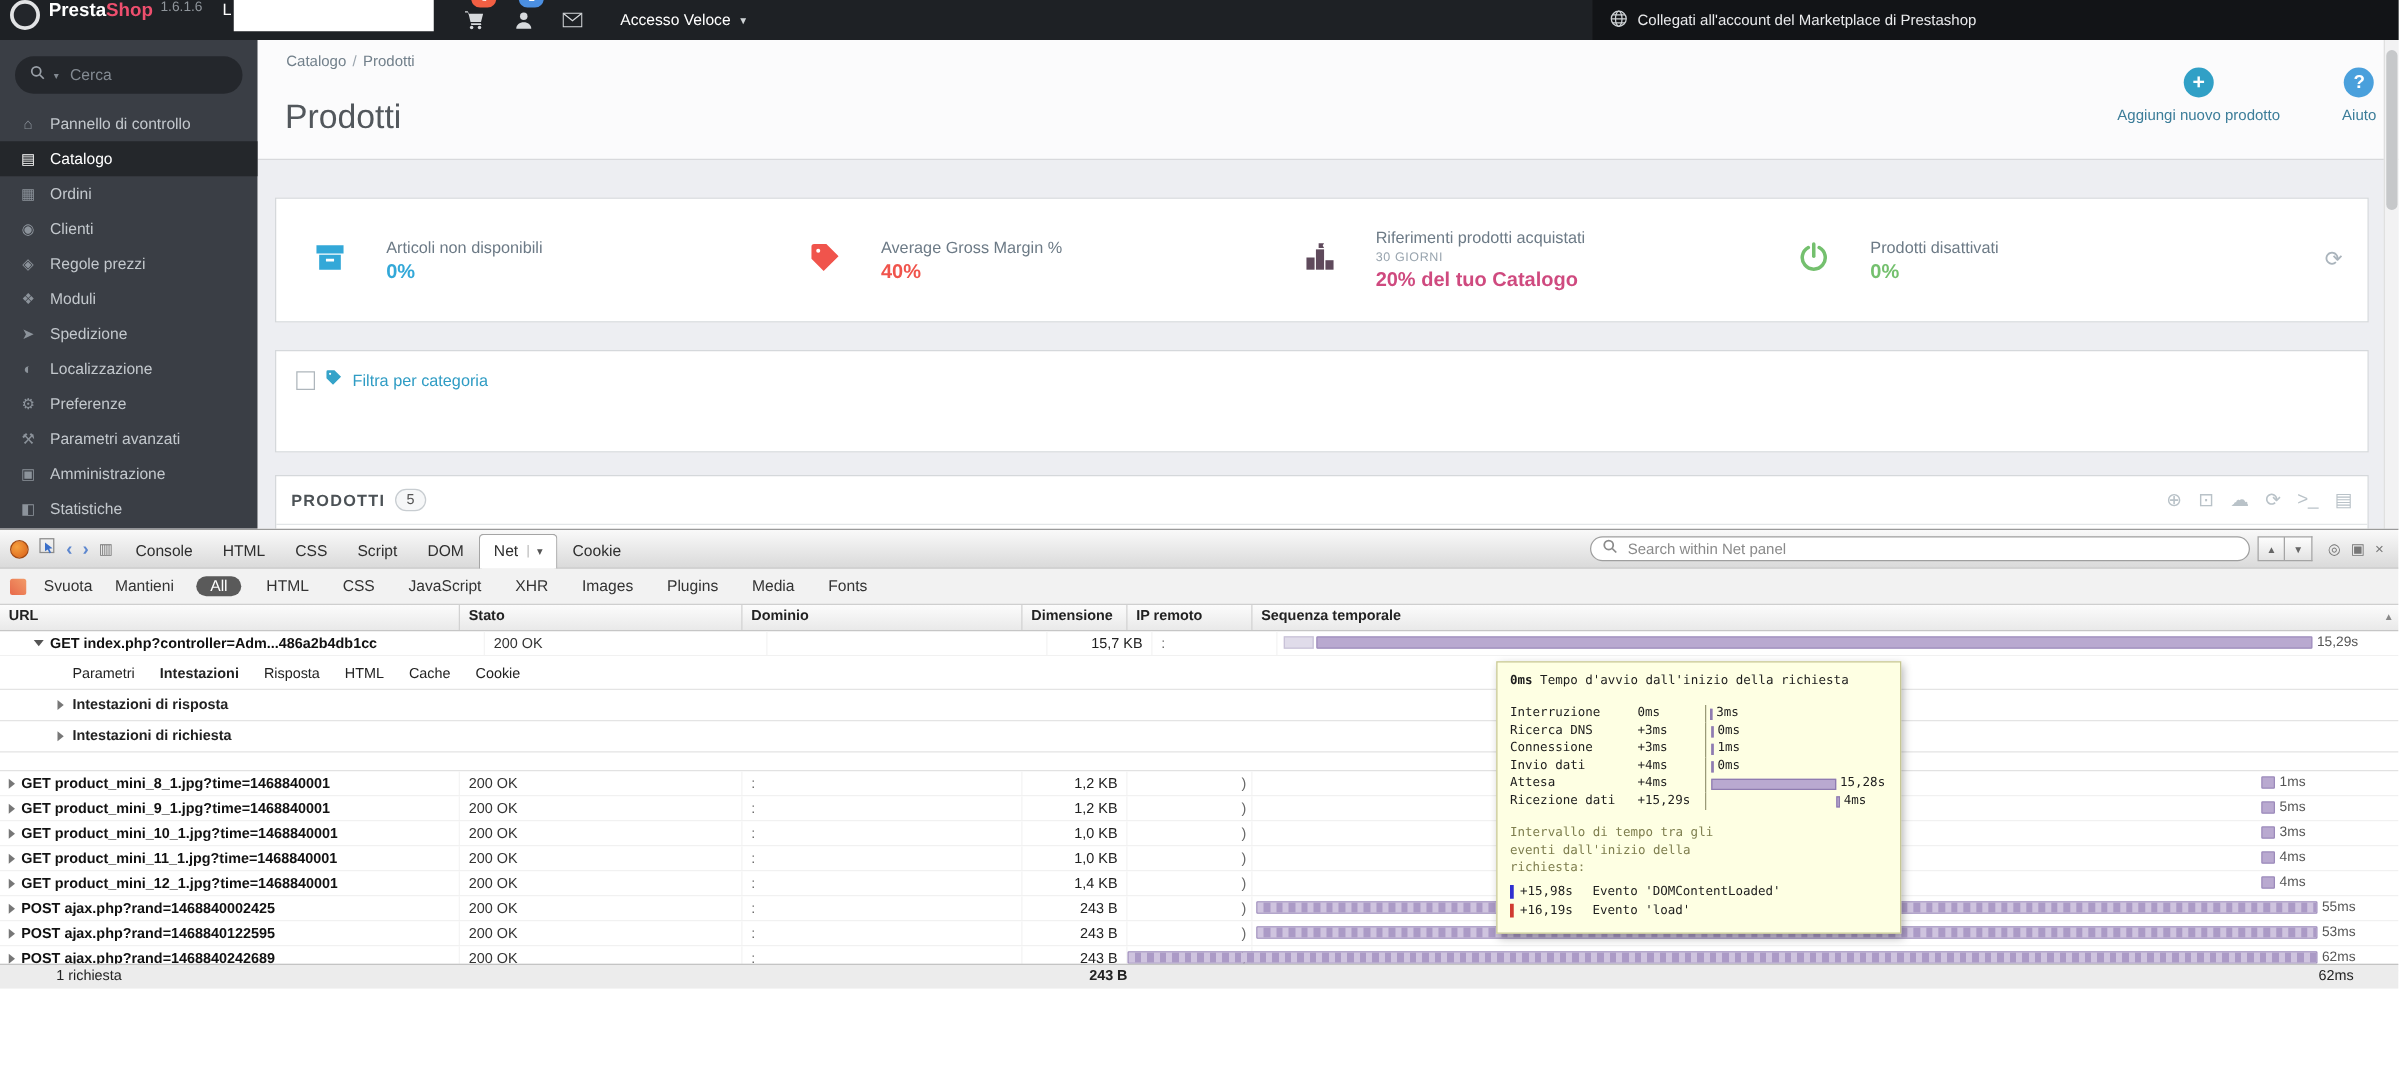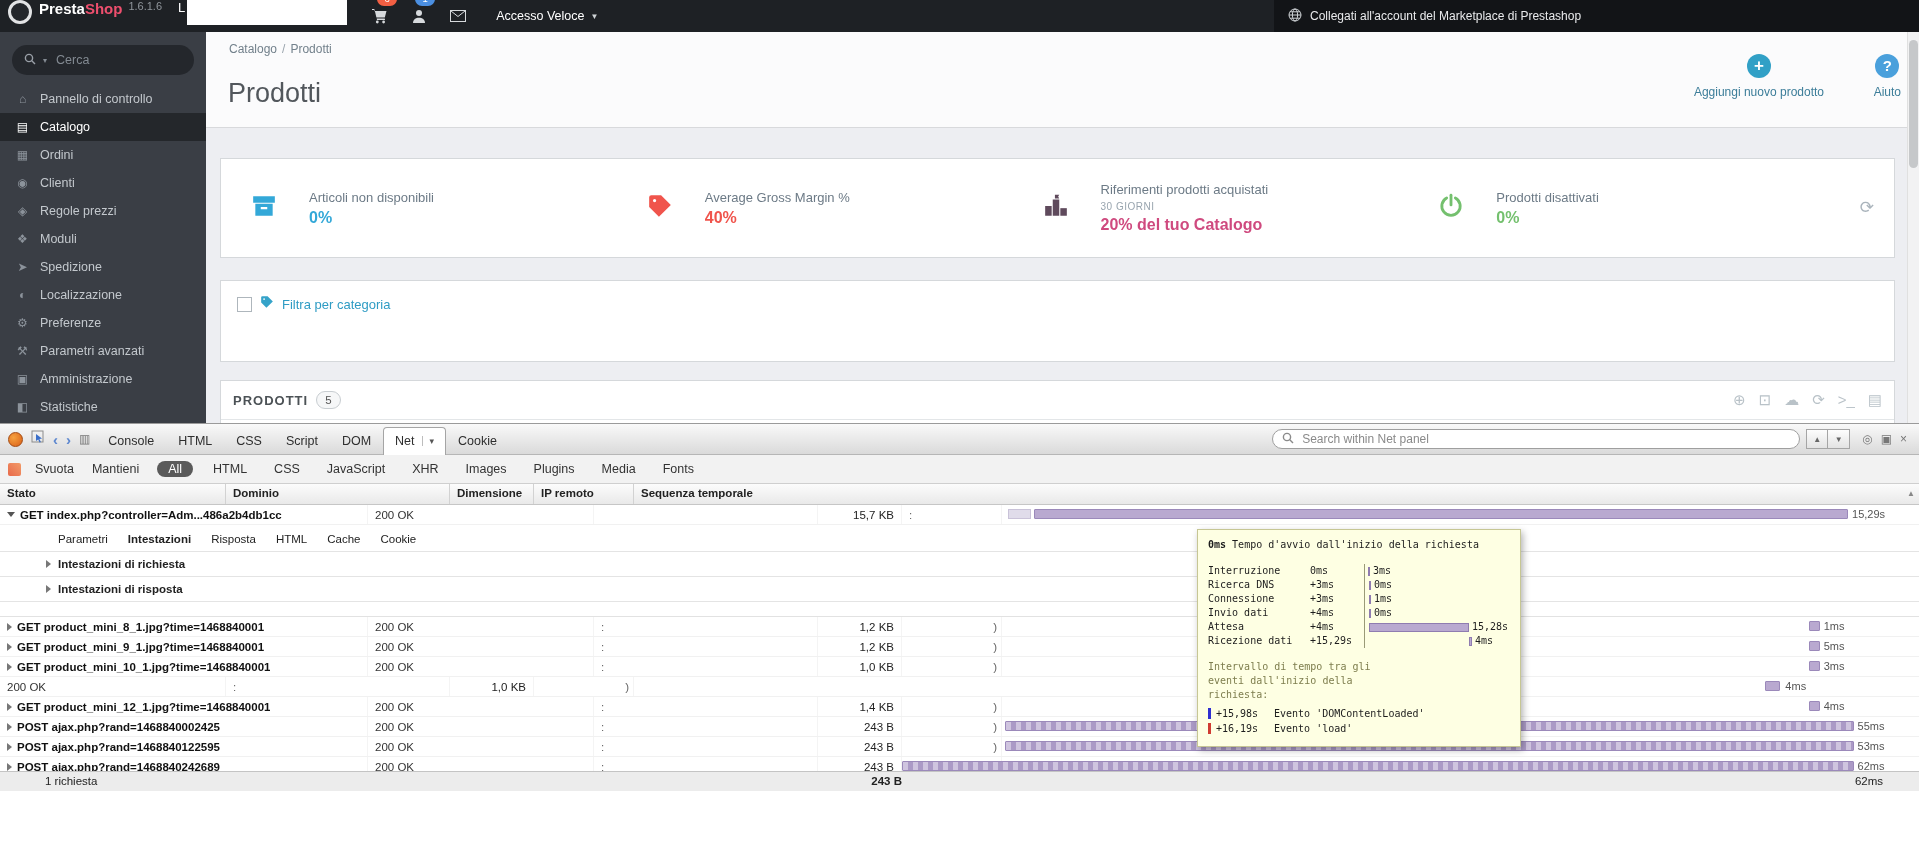--- a/index.html
+++ b/index.html
@@ -426,30 +426,31 @@
           <span class="fb-filter">CSS</span>
           <span class="fb-filter">JavaScript</span>
           <span class="fb-filter">XHR</span>
           <span class="fb-filter">Images</span>
           <span class="fb-filter">Plugins</span>
           <span class="fb-filter">Media</span>
           <span class="fb-filter">Fonts</span>
         </span>
     </div>
     <div class="net-header" id="net-header">
+        <div class="nh-cell" style="width: 368px;">URL</div>
         <div class="nh-cell" style="width: 226px;">Stato</div>
         <div class="nh-cell" style="width: 224px;">Dominio</div>
         <div class="nh-cell" style="width: 84px;">Dimensione</div>
         <div class="nh-cell" style="width: 100px;">IP remoto</div>
         <div class="nh-cell flex">Sequenza temporale</div>
         <div class="nh-up">▲</div>
       </div>
     <div class="net-rows" id="net-rows">
         <div class="net-row">
-          <div class="nr-cell nr-url" style="width: 368px;">
+          <div class="nr-cell nr-url" style="width: 368px; margin-left: 20px;">
             <span class="twisty open"></span>
             <span class="req">GET index.php?controller=Adm...486a2b4db1cc</span>
           </div>
           <div class="nr-cell nr-status" style="width: 226px;">200 OK</div>
           <div class="nr-cell nr-domain" style="width: 224px;"></div>
           <div class="nr-cell nr-size" style="width: 84px;">15,7 KB</div>
           <div class="nr-cell nr-ip" style="width: 100px;">
             <span class="ip-l">:</span>
             <span class="ip-r"></span>
           </div>
@@ -463,25 +464,25 @@
           <div class="detail-tabs">
             <span class="dtab">Parametri</span>
             <span class="dtab active">Intestazioni</span>
             <span class="dtab">Risposta</span>
             <span class="dtab">HTML</span>
             <span class="dtab">Cache</span>
             <span class="dtab">Cookie</span>
           </div>
           <div class="detail-group">
             <span class="twisty"></span>
+            <span>Intestazioni di risposta</span>
+          </div>
+          <div class="detail-group">
+            <span class="twisty"></span>
             <span>Intestazioni di richiesta</span>
-          </div>
-          <div class="detail-group">
-            <span class="twisty"></span>
-            <span>Intestazioni di risposta</span>
           </div>
         </div>
         <div class="net-row">
           <div class="nr-cell nr-url" style="width: 368px;">
             <span class="twisty"></span>
             <span class="req">GET product_mini_8_1.jpg?time=1468840001</span>
           </div>
           <div class="nr-cell nr-status" style="width: 226px;">200 OK</div>
           <div class="nr-cell nr-domain" style="width: 224px;">:</div>
           <div class="nr-cell nr-size" style="width: 84px;">1,2 KB</div>
@@ -522,20 +523,24 @@
           <div class="nr-cell nr-ip" style="width: 100px;">
             <span class="ip-l"></span>
             <span class="ip-r">)</span>
           </div>
           <div class="nr-cell nr-timeline">
             <span class="tl-bar" style="left: 88%; width: 1.2%;"></span>
             <span class="tl-label" style="left: 89.6%;">3ms</span>
           </div>
         </div>
         <div class="net-row">
+          <div class="nr-cell nr-url" style="width: 368px;">
+            <span class="twisty"></span>
+            <span class="req">GET product_mini_11_1.jpg?time=1468840001</span>
+          </div>
           <div class="nr-cell nr-status" style="width: 226px;">200 OK</div>
           <div class="nr-cell nr-domain" style="width: 224px;">:</div>
           <div class="nr-cell nr-size" style="width: 84px;">1,0 KB</div>
           <div class="nr-cell nr-ip" style="width: 100px;">
             <span class="ip-l"></span>
             <span class="ip-r">)</span>
           </div>
           <div class="nr-cell nr-timeline">
             <span class="tl-bar" style="left: 88%; width: 1.2%;"></span>
             <span class="tl-label" style="left: 89.6%;">4ms</span>

